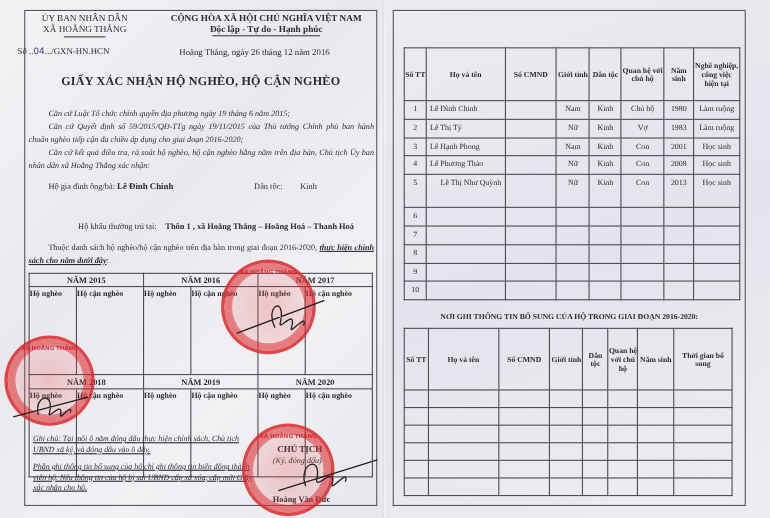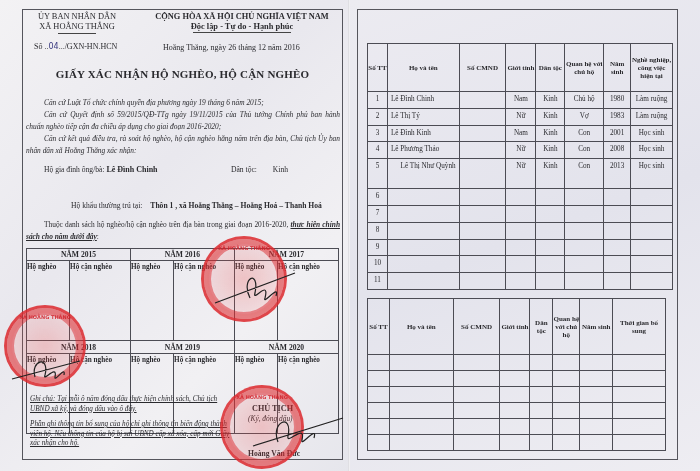--- a/index.html
+++ b/index.html
@@ -24,21 +24,21 @@
 
   .abs { position: absolute; white-space: nowrap; }
   .b { font-weight: bold; }
   .i { font-style: italic; }
   .u { text-decoration: underline; }
 
   .hdr-l { left: 32px; top: 12px; width: 90px; font-size: 8.4px; line-height: 10px; text-align: center; }
   .hdr-l .rule { width: 38px; height: 1px; background: #444; margin: 1px auto 0; }
   .hdr-r { left: 144px; top: 12px; width: 196px; font-size: 8.4px; line-height: 10px; text-align: center; }
   .hdr-r .rule { width: 98px; height: 1px; background: #444; margin: 0 auto; }
-  .so-line { left: 34px; top: 42px; font-size: 8px; }
+  .so-line { left: 16px; top: 42px; font-size: 8px; }
   .so-line .hand { font-family: "DejaVu Sans", sans-serif; font-size: 8px; color: #3a3a80; }
   .date-line { left: 163px; top: 43px; font-size: 8px; }
   .title { left: 22px; width: 321px; top: 68px; font-size: 11px; text-align: center; font-weight: bold; letter-spacing: 0.2px; }
 
   .para { position: absolute; left: 26px; width: 314px; font-size: 7.4px; font-style: italic; line-height: 11.5px; text-align: justify; }
   .para .ind { display: inline-block; width: 18px; }
 
   .field { position: absolute; font-size: 7.6px; }
   .field .val { font-weight: bold; font-size: 8px; }
   .dots { display: inline-block; border-bottom: 1px dotted #555; height: 7px; vertical-align: baseline; }
@@ -221,21 +221,21 @@
       <td>Lê Thị Tý</td>
       <td></td>
       <td class="cc">Nữ</td>
       <td class="cc">Kinh</td>
       <td class="cc">Vợ</td>
       <td class="cc">1983</td>
       <td class="cc">Làm ruộng</td>
     </tr>
     <tr>
       <td class="cc">3</td>
-      <td>Lê Đình Kinh</td>
+      <td>Lê Hạnh Phong</td>
       <td></td>
       <td class="cc">Nam</td>
       <td class="cc">Kinh</td>
       <td class="cc">Con</td>
       <td class="cc">2001</td>
       <td class="cc">Học sinh</td>
     </tr>
     <tr>
       <td class="cc">4</td>
       <td>Lê Phương Thảo</td>
@@ -299,33 +299,24 @@
     <tr>
       <td class="cc">10</td>
       <td></td>
           <td></td>
           <td></td>
           <td></td>
           <td></td>
           <td></td>
           <td></td>
     </tr>
-    <tr>
-      <td class="cc">11</td>
-      <td></td>
-          <td></td>
-          <td></td>
-          <td></td>
-          <td></td>
-          <td></td>
-          <td></td>
-    </tr>
   </tbody>
     </table>
 
+  <div class="abs rt-sub">NƠI GHI THÔNG TIN BỔ SUNG CỦA HỘ TRONG GIAI ĐOẠN 2016-2020:</div>
 
   <table class="extra">
     <colgroup>
       <col style="width:22px">
         <col style="width:64px">
         <col style="width:47px">
         <col style="width:30px">
         <col style="width:23px">
         <col style="width:27px">
         <col style="width:33px">

